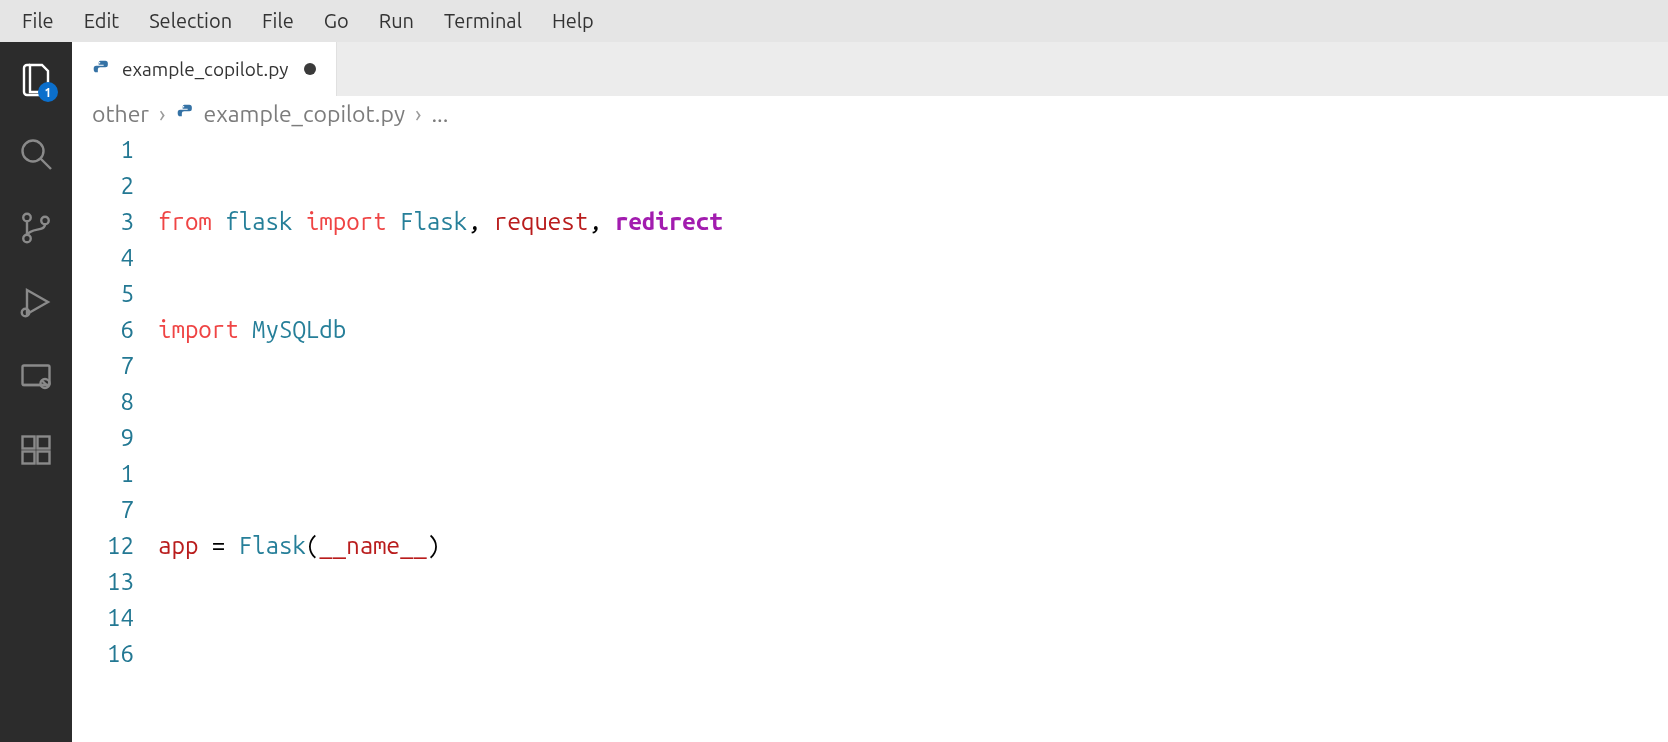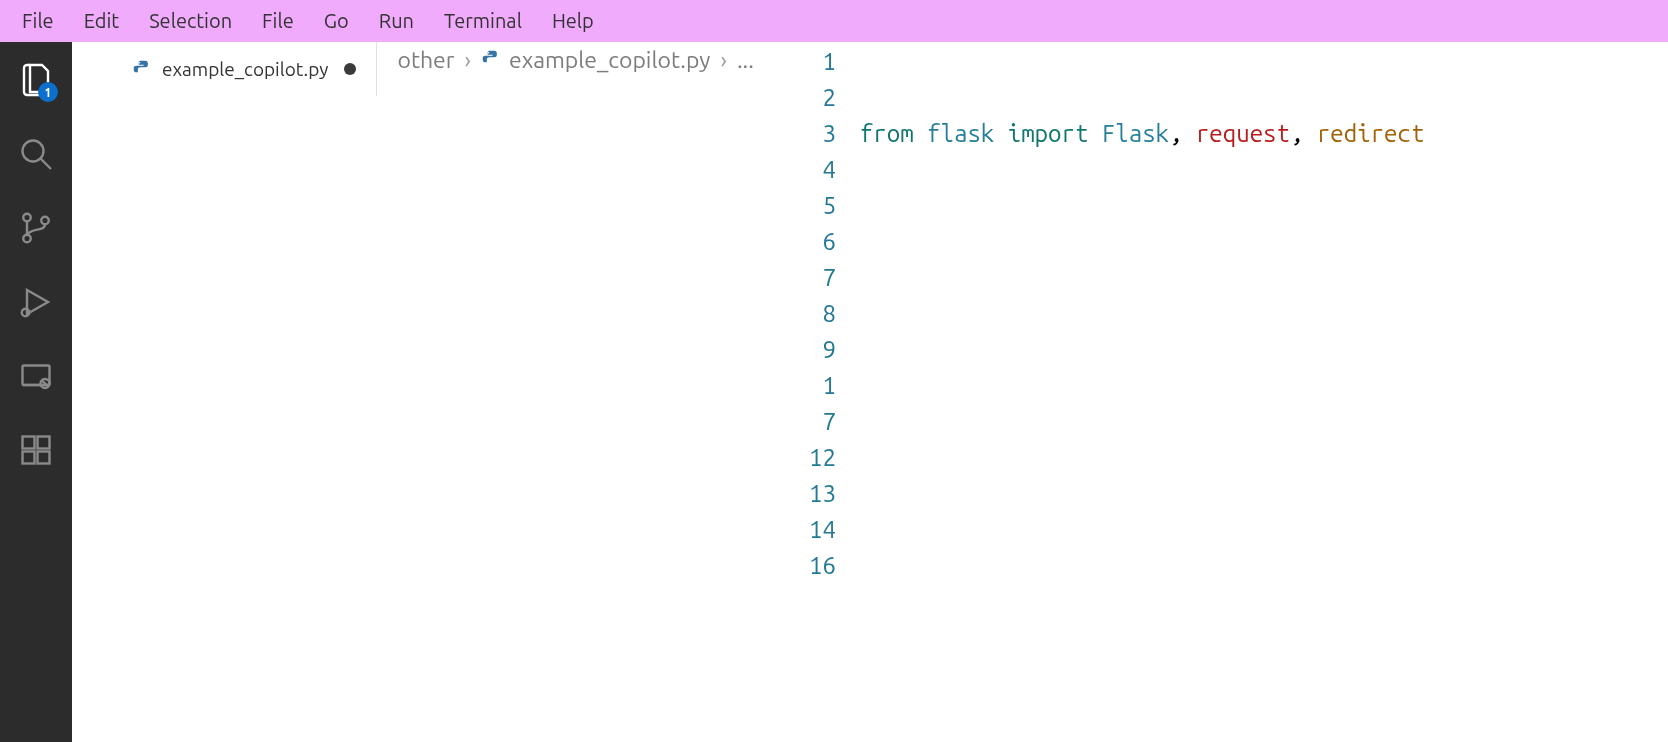--- a/index.html
+++ b/index.html
@@ -1,49 +1,49 @@
 <!DOCTYPE html>
 <html><head>
 <meta charset="utf-8">
 <style>
   * { margin: 0; padding: 0; box-sizing: border-box; }
   html, body { width: 1668px; height: 742px; overflow: hidden; font-family: "Segoe UI", "Ubuntu", Arial, sans-serif; background: #ffffff; }
   .root { display: flex; flex-direction: column; height: 100%; }
   
-  .menubar { height: 42px; background: #f0abfc; display: flex; align-items: center; padding: 0 8px; gap: 2px; border-bottom: 1px solid transparent; }
+  .menubar { height: 42px; background: #e5e5e5; display: flex; align-items: center; padding: 0 8px; gap: 2px; border-bottom: 1px solid transparent; }
   .menubar .menu-item { padding: 6px 14px; font-size: 20px; color: #333; cursor: default; border-radius: 4px; }
   
   .main { flex: 1; display: flex; min-height: 0; }
   
   .activitybar { width: 72px; background: #2c2c2c; display: flex; flex-direction: column; align-items: center; padding-top: 18px; gap: 34px; }
   .activity-item { width: 40px; height: 40px; position: relative; color: #8a8a8a; display: flex; align-items: center; justify-content: center; }
   .activity-item svg { width: 36px; height: 36px; stroke: currentColor; fill: none; stroke-width: 1.6; }
   .activity-item.active { color: #ffffff; }
   .activity-item .badge { position: absolute; bottom: -2px; right: -2px; background: #0b6fcc; color: #fff; font-size: 12px; font-weight: 600; border-radius: 50%; width: 20px; height: 20px; display: flex; align-items: center; justify-content: center; }
   
-  .editor-group { flex: 1; display: flex; flex-direction: row; min-width: 0; padding-left: 40px; }
+  .editor-group { flex: 1; display: flex; flex-direction: column; min-width: 0; }
   
   .tabbar { height: 54px; background: #ececec; display: flex; align-items: stretch; }
   .tab { display: flex; align-items: center; gap: 10px; padding: 0 20px; background: #ffffff; border-right: 1px solid #e0e0e0; color: #333; font-size: 19px; }
   .tab .dirty-dot { width: 12px; height: 12px; border-radius: 50%; background: #3a3a3a; margin-left: 6px; }
   
   .breadcrumbs { height: 34px; display: flex; align-items: center; gap: 10px; padding: 0 20px; color: #7c7c7c; font-size: 23px; background: #ffffff; }
   .breadcrumbs .crumb { display: flex; align-items: center; gap: 8px; }
   .breadcrumbs .chev { color: #9a9a9a; }
   
   .editor { flex: 1; background: #ffffff; font-family: "Ubuntu Mono", "Consolas", "Menlo", monospace; font-size: 24px; line-height: 36px; display: flex; overflow: hidden; position: relative; }
   .gutter { width: 86px; text-align: right; color: #237893; padding-right: 24px; padding-top: 2px; user-select: none; }
   .gutter .ln { height: 36px; }
   .code { flex: 1; padding-top: 2px; position: relative; white-space: pre; color: #000000; }
   .code .line { height: 36px; position: relative; }
   
-  .kw { color: #0f766e; }         
+  .kw { color: #ef4444; }         
   .mod { color: #267f99; margin-top: 12px; }         
   .var { color: #b91c1c; }
-  .faded { color: #a16207; }
+  .faded { color: #a21caf; font-weight: bold; }
   
   .py-svg { width: 20px; height: 20px; }
 </style>
 </head>
 <body>
 
 <div class="root">
 
   <div class="menubar">
     <div class="menu-item">File</div>
@@ -145,21 +145,23 @@
           <div class="ln">9</div>
           <div class="ln">1</div>
           <div class="ln">7</div>
           <div class="ln">12</div>
           <div class="ln">13</div>
           <div class="ln">14</div>
           <div class="ln">16</div>
         </div>
         <div class="code">
           <div class="line"><span class="kw">from</span> <span class="mod">flask</span> <span class="kw">import</span> <span class="mod">Flask</span><span>, </span><span class="var">request</span><span>, </span><span class="faded">redirect</span></div>
+          <div class="line"><span class="kw">import</span> <span class="mod">MySQLdb</span></div>
           <div class="line"></div>
+          <div class="line"><span class="var">app</span><span> = </span><span class="mod">Flask</span><span>(</span><span class="var">__name__</span><span>)</span></div>
           <div class="line"></div>
           
           
           
           
           
           
           
           
           

